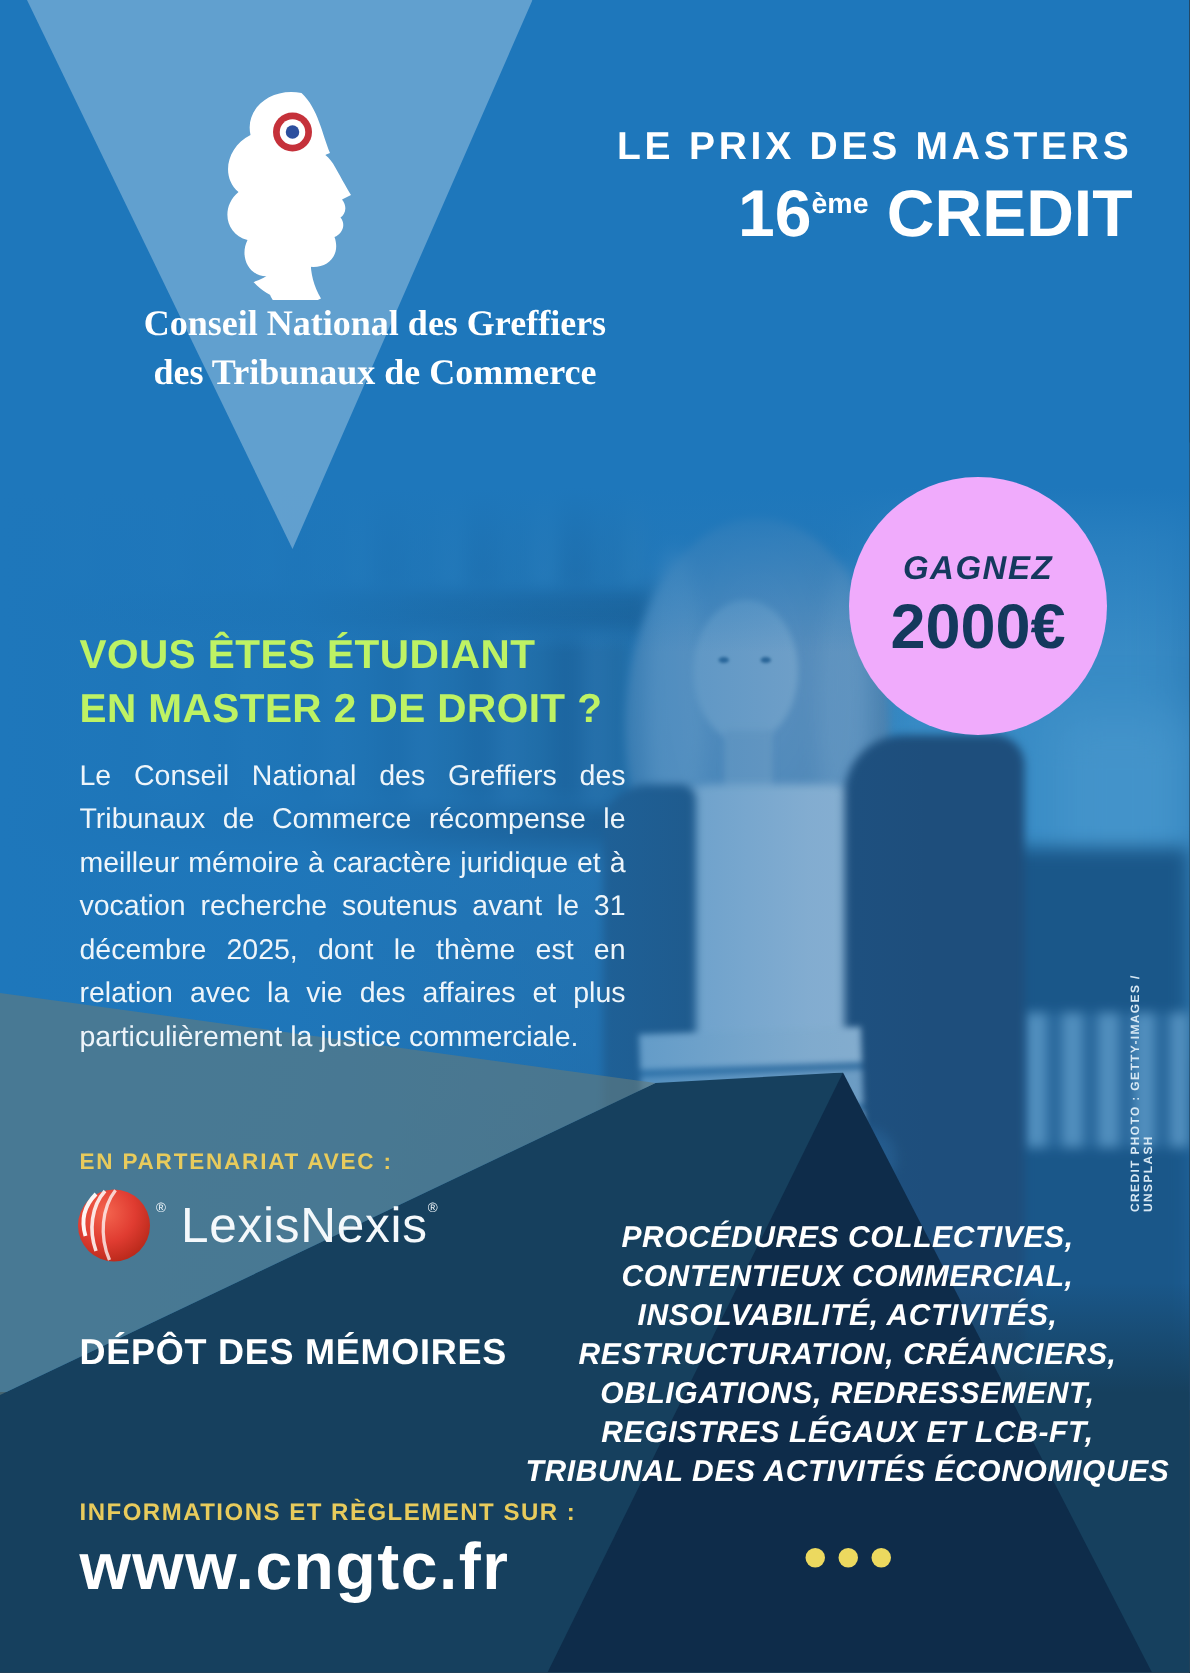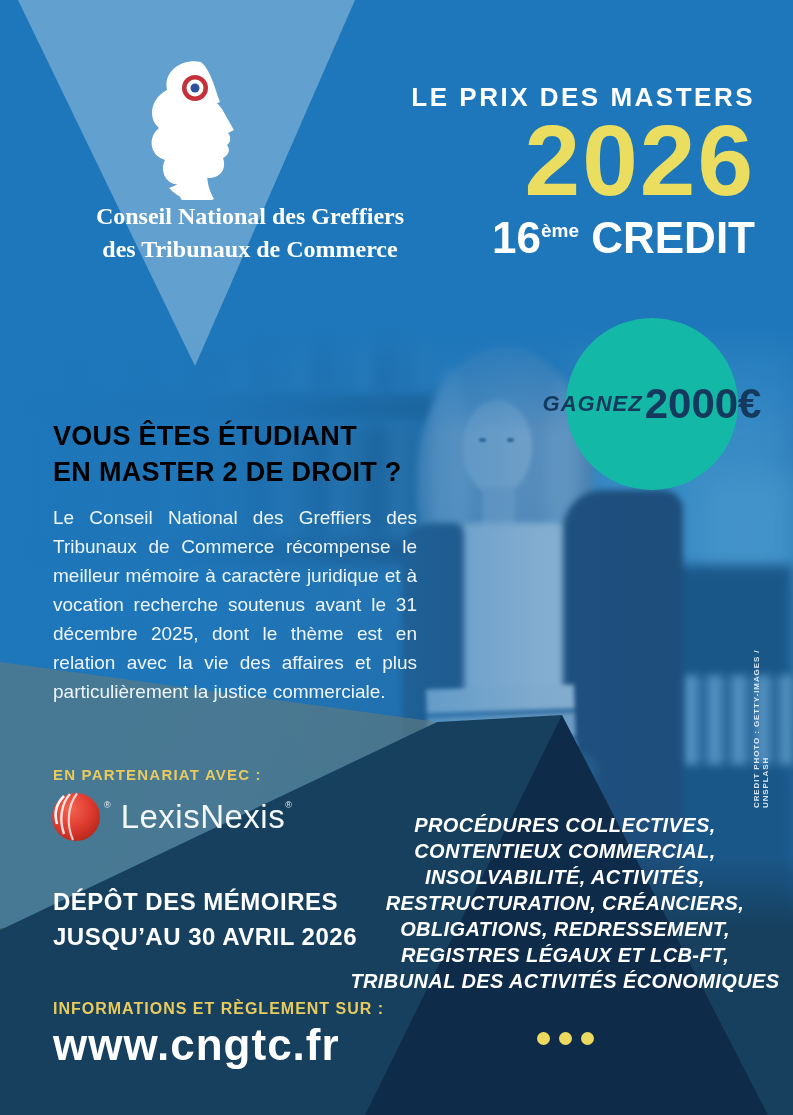--- a/index.html
+++ b/index.html
@@ -50,37 +50,37 @@
        clip-path:polygon(0 930px,437px 722px,562px 715px,562px 1115px,0 1115px);}
   .navy-bottom{left:0;top:928px;width:793px;height:187px;background:#16405E;}
   .botfade{left:430px;top:855px;width:363px;height:80px;
        background:linear-gradient(180deg,rgba(22,64,94,0) 0%,#16405E 92%);}
   .teal-tri{left:0;top:0;width:793px;height:1115px;background:rgba(98,122,124,.62);
        clip-path:polygon(0 662px,437px 722px,0 930px);}
   .dark-tri{left:0;top:0;width:793px;height:1115px;background:#0E2C4A;
        clip-path:polygon(562px 715px,768px 1115px,365px 1115px);}
 
   
-  .badge{left:566px;top:318px;width:172px;height:172px;border-radius:50%;background:#14b8a6;
-         display:flex;flex-direction:row;align-items:center;justify-content:center;gap:2px;}
+  .badge{left:566px;top:318px;width:172px;height:172px;border-radius:50%;background:#f0abfc;
+         display:flex;flex-direction:column;align-items:center;justify-content:center;gap:2px;}
   .badge .l1{font-style:italic;font-weight:800;font-size:22px;letter-spacing:1px;color:#14395D;}
   .badge .l2{font-weight:800;font-size:42px;color:#14395D;letter-spacing:0;}
 
   
   .logo-svg{left:123px;top:60px;}
   .orgname{left:12px;top:200px;width:390px;text-align:center;color:#fff;
            font-family:Liberation Serif, serif;font-weight:bold;font-size:24px;line-height:33px;padding-left:43px;}
   .head-right{right:38px;top:82px;text-align:right;color:#fff;}
   .kicker{font-weight:800;font-size:26px;letter-spacing:2.5px;}
   .year{font-weight:800;font-size:100px;line-height:94px;color:#EBDD5F;letter-spacing:2px;}
   .edition{font-weight:800;font-size:44px;line-height:48px;}
   .edition sup{font-size:19px;vertical-align:super;letter-spacing:0;}
 
   
-  .headline{left:53px;top:418px;color:#000000;font-weight:800;font-size:27px;line-height:36px;letter-spacing:.3px;}
+  .headline{left:53px;top:418px;color:#bef264;font-weight:800;font-size:27px;line-height:36px;letter-spacing:.3px;}
   .bodytext{left:53px;top:503px;width:364px;color:#eef5fa;font-size:19px;line-height:29px;text-align:justify;}
   .partner-label{left:53px;top:766px;color:#E8CB5C;font-weight:800;font-size:15px;letter-spacing:1.2px;}
   .lexis{left:50px;top:790px;display:flex;align-items:center;}
   .lexis .wordmark{color:#f4f8fb;font-size:33px;letter-spacing:.5px;margin-left:10px;}
   .reg{color:#eef5fa;font-size:9px;vertical-align:top;position:relative;top:-12px;}
   .depot{left:53px;top:884px;color:#fff;font-weight:800;font-size:24px;line-height:35px;letter-spacing:.5px;}
   .info-label{left:53px;top:1000px;color:#E8CB5C;font-weight:800;font-size:16px;letter-spacing:1px;}
   .url{left:53px;top:1020px;color:#fff;font-weight:800;font-size:44px;letter-spacing:1px;}
 
   
@@ -141,21 +141,20 @@
     <circle cx="72" cy="28" r="8.5" fill="#ffffff"></circle>
     <circle cx="72" cy="28" r="4.5" fill="#2C4F9E"></circle>
   </svg>
   <div class="abs orgname">
     <div>Conseil National des Greffiers</div>
     <div>des Tribunaux de Commerce</div>
   </div>
 
   <div class="abs head-right">
     <div class="kicker">LE PRIX DES MASTERS</div>
-    <div class="year">2026</div>
     <div class="edition"><span>16</span><sup>ème</sup><span> CREDIT</span></div>
   </div>
 
   <div class="abs badge">
     <div class="l1">GAGNEZ</div>
     <div class="l2">2000€</div>
   </div>
 
   <div class="abs headline">
     <div>VOUS ÊTES ÉTUDIANT</div>
@@ -178,21 +177,20 @@
       <path d="M20,4 C11,14 9,30 14,44" stroke="#ffffff" stroke-width="2.4" fill="none" opacity=".85"></path>
       <path d="M27,3.5 C18,15 16,34 23,50" stroke="#ffffff" stroke-width="2.2" fill="none" opacity=".75"></path>
     </svg>
     <span class="reg">®</span>
     <span class="wordmark">LexisNexis</span>
     <span class="reg">®</span>
   </div>
 
   <div class="abs depot">
     <div>DÉPÔT DES MÉMOIRES</div>
-    <div>JUSQU’AU 30 AVRIL 2026</div>
   </div>
 
   <div class="abs info-label">INFORMATIONS ET RÈGLEMENT SUR :</div>
   <div class="abs url">www.cngtc.fr</div>
 
   <div class="abs topics">
     <div>PROCÉDURES COLLECTIVES,</div>
     <div>CONTENTIEUX COMMERCIAL,</div>
     <div>INSOLVABILITÉ, ACTIVITÉS,</div>
     <div>RESTRUCTURATION, CRÉANCIERS,</div>

